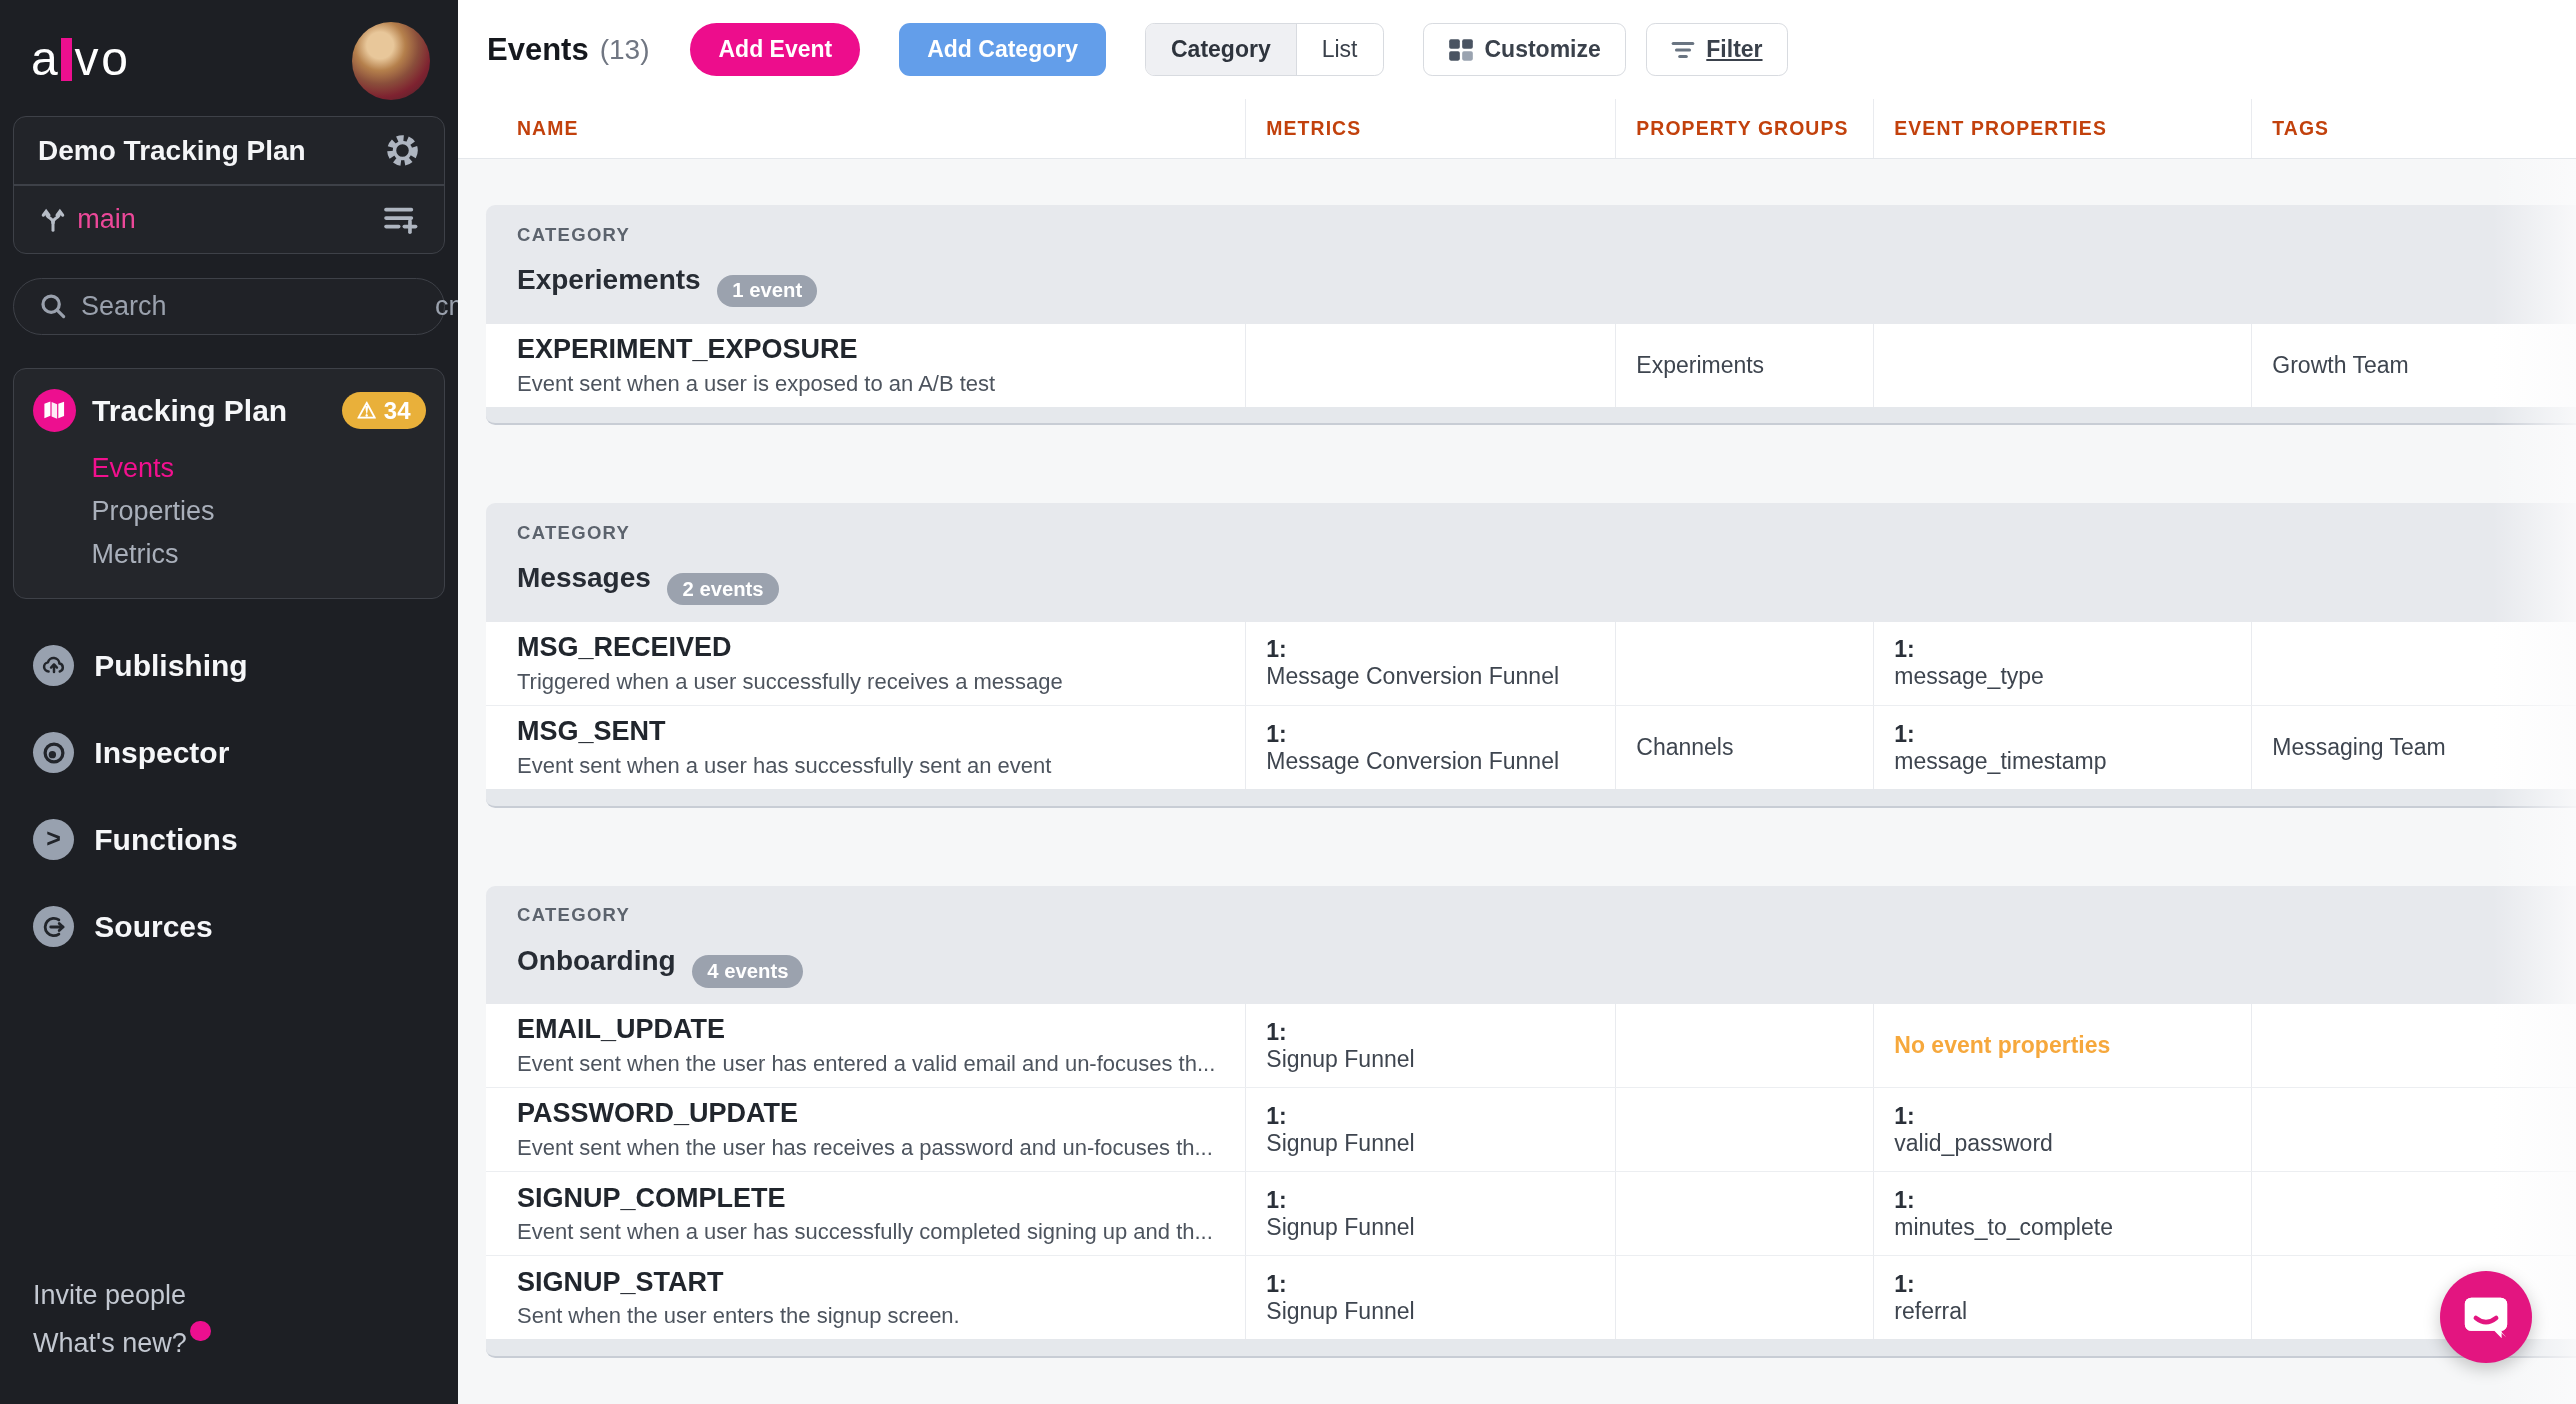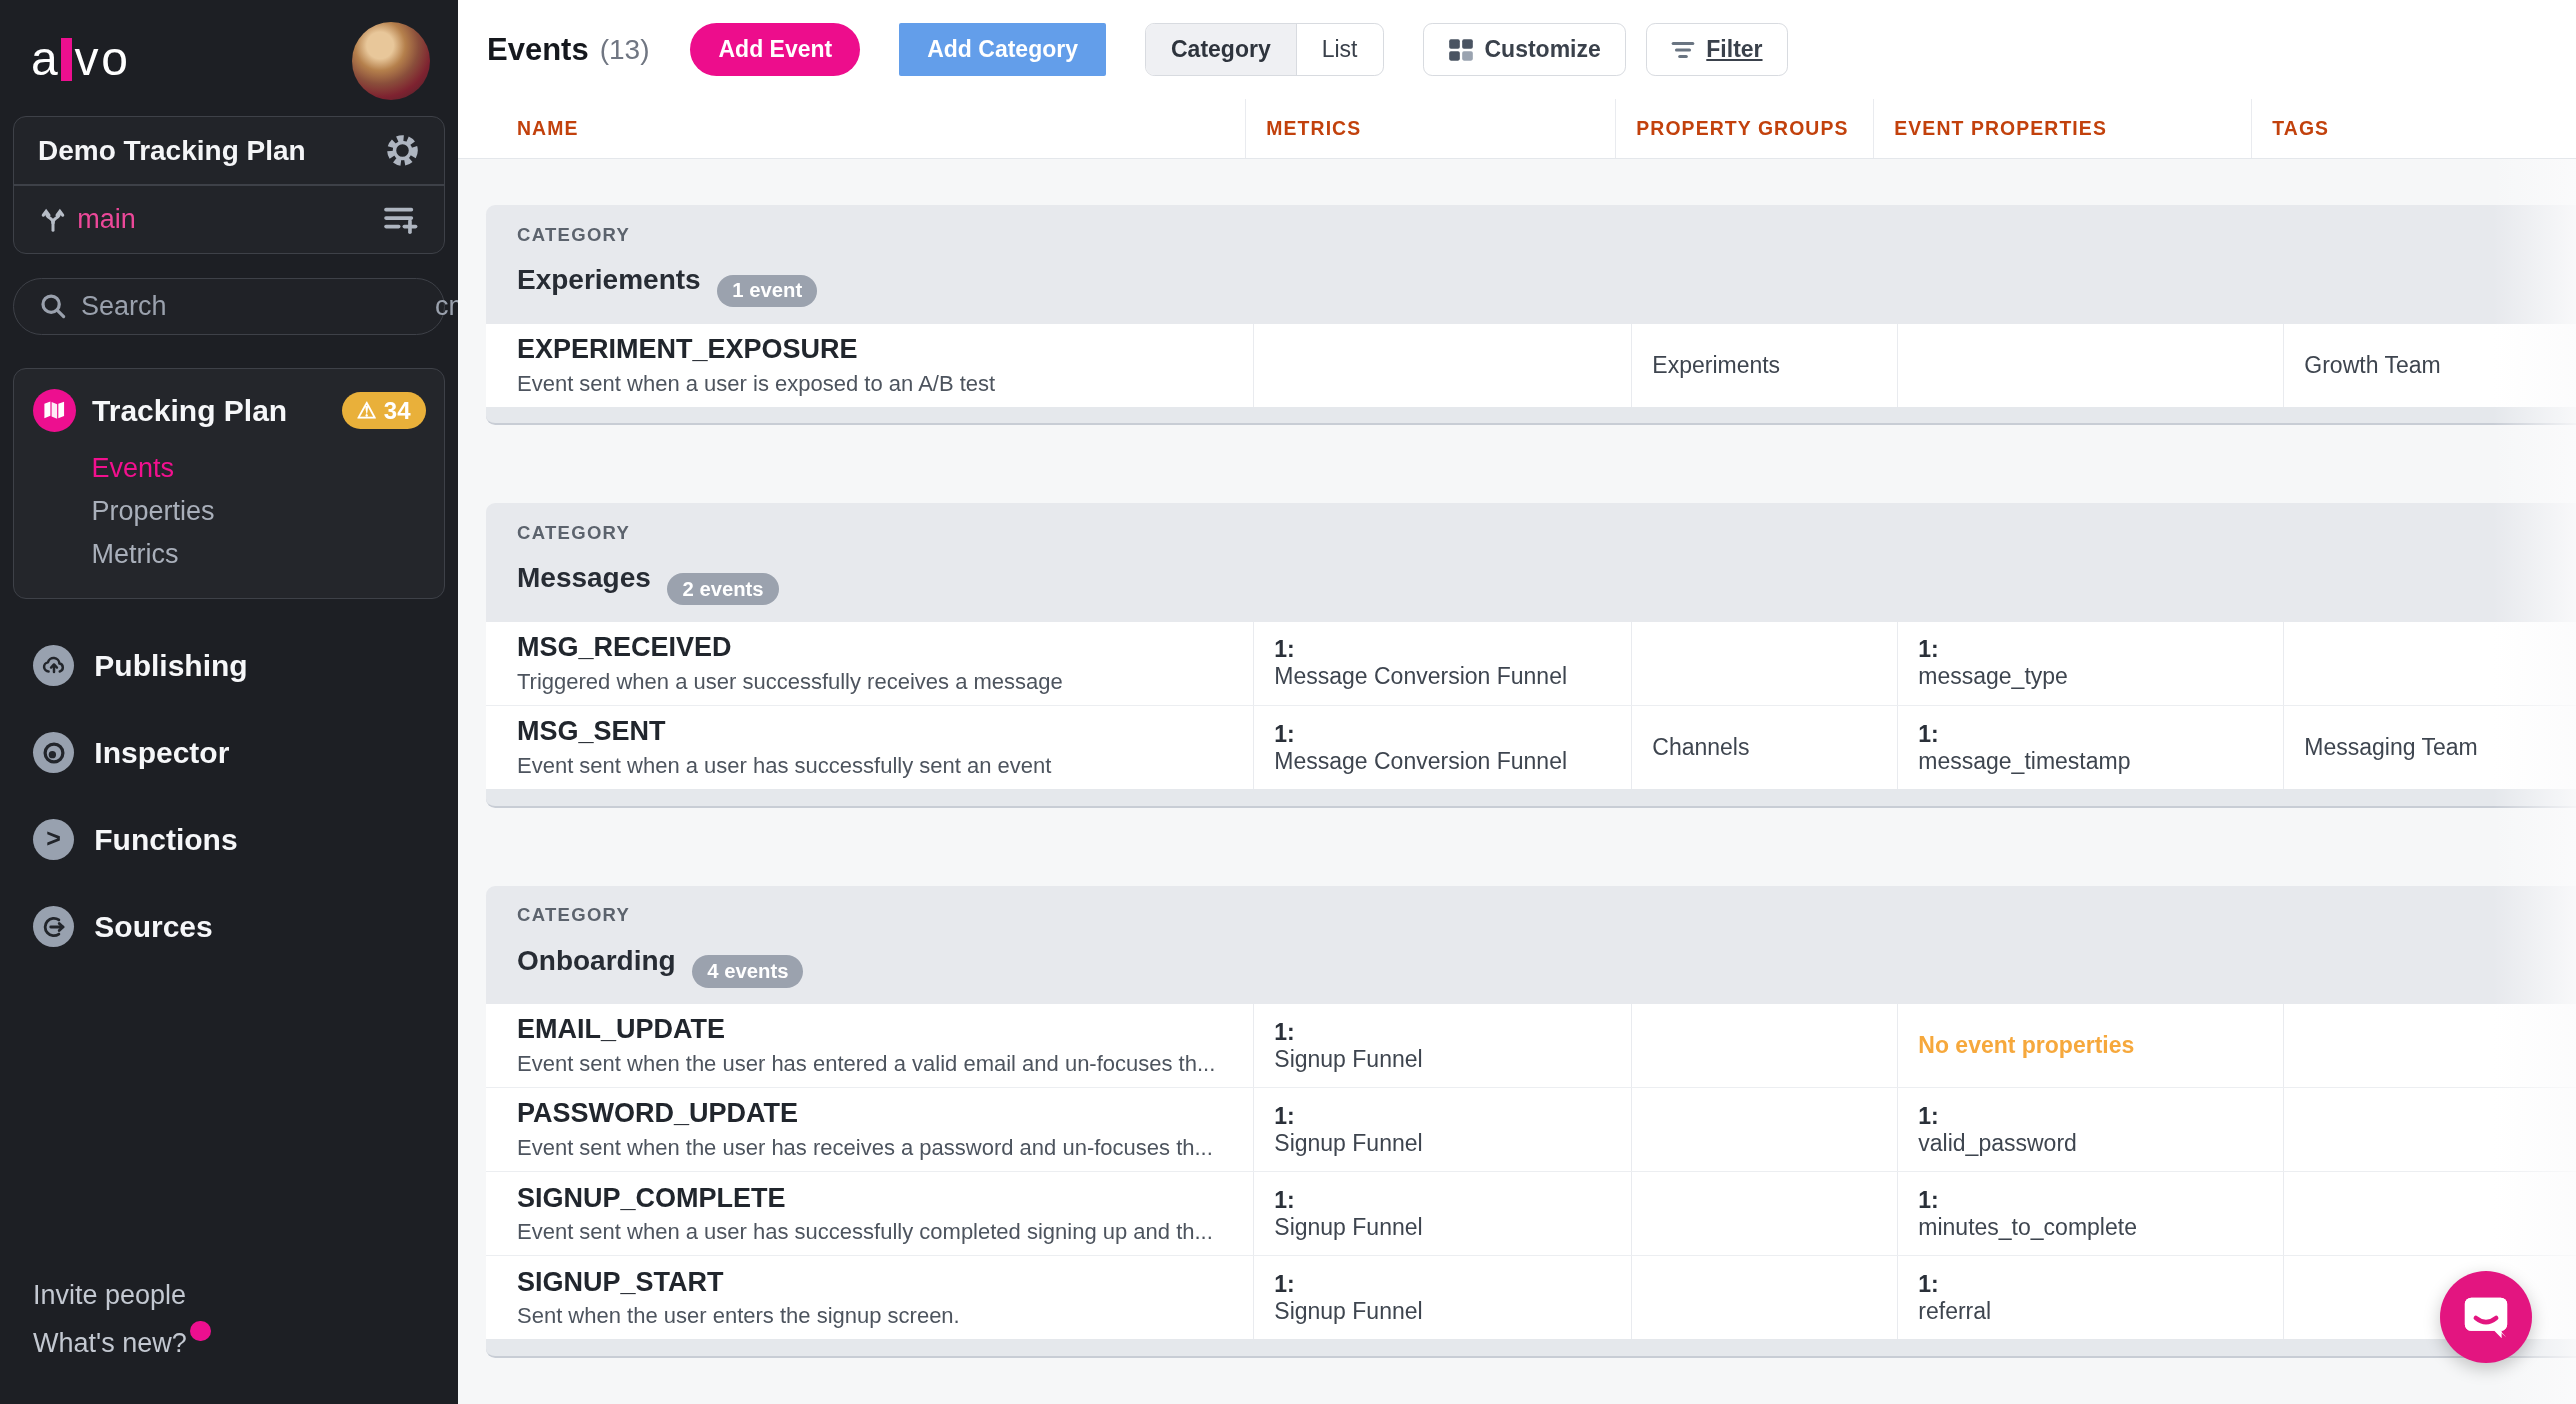--- a/index.html
+++ b/index.html
@@ -51,42 +51,42 @@
   .dot { position:absolute; top:1.8px; right:-24px; width:20.3px; height:20.3px; border-radius:50%; background:#ED0F8F; }
 
   
   .main { flex:1; position:relative; display:flex; flex-direction:column; background:#FFFFFF; min-width:0; }
   .title-bar { height:99px; display:flex; align-items:center; padding-left:29px; background:#FFFFFF; flex-shrink:0; }
   .page-title { font-size:31px; font-weight:700; color:#15181D; }
   .page-count { font-size:28px; color:#707682; margin-left:11px; }
   .title-actions { display:flex; align-items:center; margin-left:41px; gap:39px; }
   .btn { height:53px; border:none; border-radius:27px; padding:0 28px; font-size:23px; font-weight:700; color:#FFFFFF; cursor:pointer; font-family:"Liberation Sans",sans-serif; }
   .btn-pink { background:#ED0D8C; }
-  .btn-blue { background:#639EEA; border-radius:2px; }
+  .btn-blue { background:#639EEA; border-radius:11px; }
   .toggle-group { display:flex; height:53px; border:1.8px solid #D8DBE0; border-radius:9.2px; overflow:hidden; background:#FFFFFF; }
   .toggle-opt { display:flex; align-items:center; padding:0 25px; font-size:23px; color:#3A414B; cursor:pointer; }
   .toggle-opt.selected { background:#EFF0F3; font-weight:700; color:#2E343D; border-right:1.8px solid #D8DBE0; }
   .chip-btn { height:53px; display:flex; align-items:center; gap:11px; border:1.8px solid #D8DBE0; border-radius:9.2px; background:#FFFFFF; padding:0 24px; font-size:23px; font-weight:700; color:#3A414B; cursor:pointer; font-family:"Liberation Sans",sans-serif; }
   .chip-btn.filter { margin-left:-18.5px;text-decoration:underline; }
 
   .grid-cols { display:grid; grid-template-columns:759px 370px 258px 378px 1fr; }
   .table-head { height:60px; background:#FFFFFF; border-bottom:1.8px solid #E4E7EB; padding-left:28px; flex-shrink:0; }
   .th { display:flex; align-items:center; font-size:19.4px; font-weight:700; letter-spacing:1.1px; color:#c2410c; padding-left:31px; }
   .th + .th { border-left:1.8px solid #E9EBEF; padding-left:20.3px; }
 
   .content { flex:1; background:#F6F7F8; overflow:hidden; position:relative; }
   .category { margin-left:28px; }
   .category:first-child { margin-top:46px; }
   .category + .category { margin-top:78px; }
   .cat-header { background:#E7E9ED; border-radius:9.2px 0 0 0; padding:18.5px 0 16.6px 31px; }
   .cat-kicker { font-size:18.5px; letter-spacing:1.3px; color:#5C636D; font-weight:600; }
   .cat-title-row { display:flex; align-items:center; margin-top:7.4px; gap:16.6px; }
   .cat-name { font-size:28px; font-weight:700; color:#272C34; }
   .cat-badge { background:#9BA2AE; color:#FFFFFF; font-size:20.3px; font-weight:700; border-radius:16.6px; padding:4.6px 15px;margin-top:22px; }
-  .event-row { background:#FFFFFF; cursor:pointer;gap:8px; }
+  .event-row { background:#FFFFFF; cursor:pointer; }
   .event-row + .event-row { border-top:1.8px solid #ECEEF1; }
   .cell { padding:9.2px 0; display:flex; flex-direction:column; justify-content:center; font-size:23px; color:#3E454F; }
   .cell + .cell { border-left:1.8px solid #E9EBEF; padding-left:20.3px; padding-right:15px; }
   .name-cell { padding-left:31px; }
   .event-name { font-size:27px; font-weight:700; color:#21262D; line-height:33px; }
   .event-desc { font-size:22px; color:#4D545E; line-height:28px; margin-top:3.7px; white-space:nowrap; overflow:hidden; }
   .cell strong { font-weight:700; color:#2A3039; }
   .ep-empty { color:#F6A83C; font-weight:600; }
   .cat-footer { height:18.5px; background:#E5E8EC; border-bottom:2.8px solid #C8CDD5; border-radius:0 0 0 9.2px; }
   .cat-partial { margin-left:28px; margin-top:72px; height:13px; background:#E7E9ED; border-radius:9.2px 0 0 0; }

